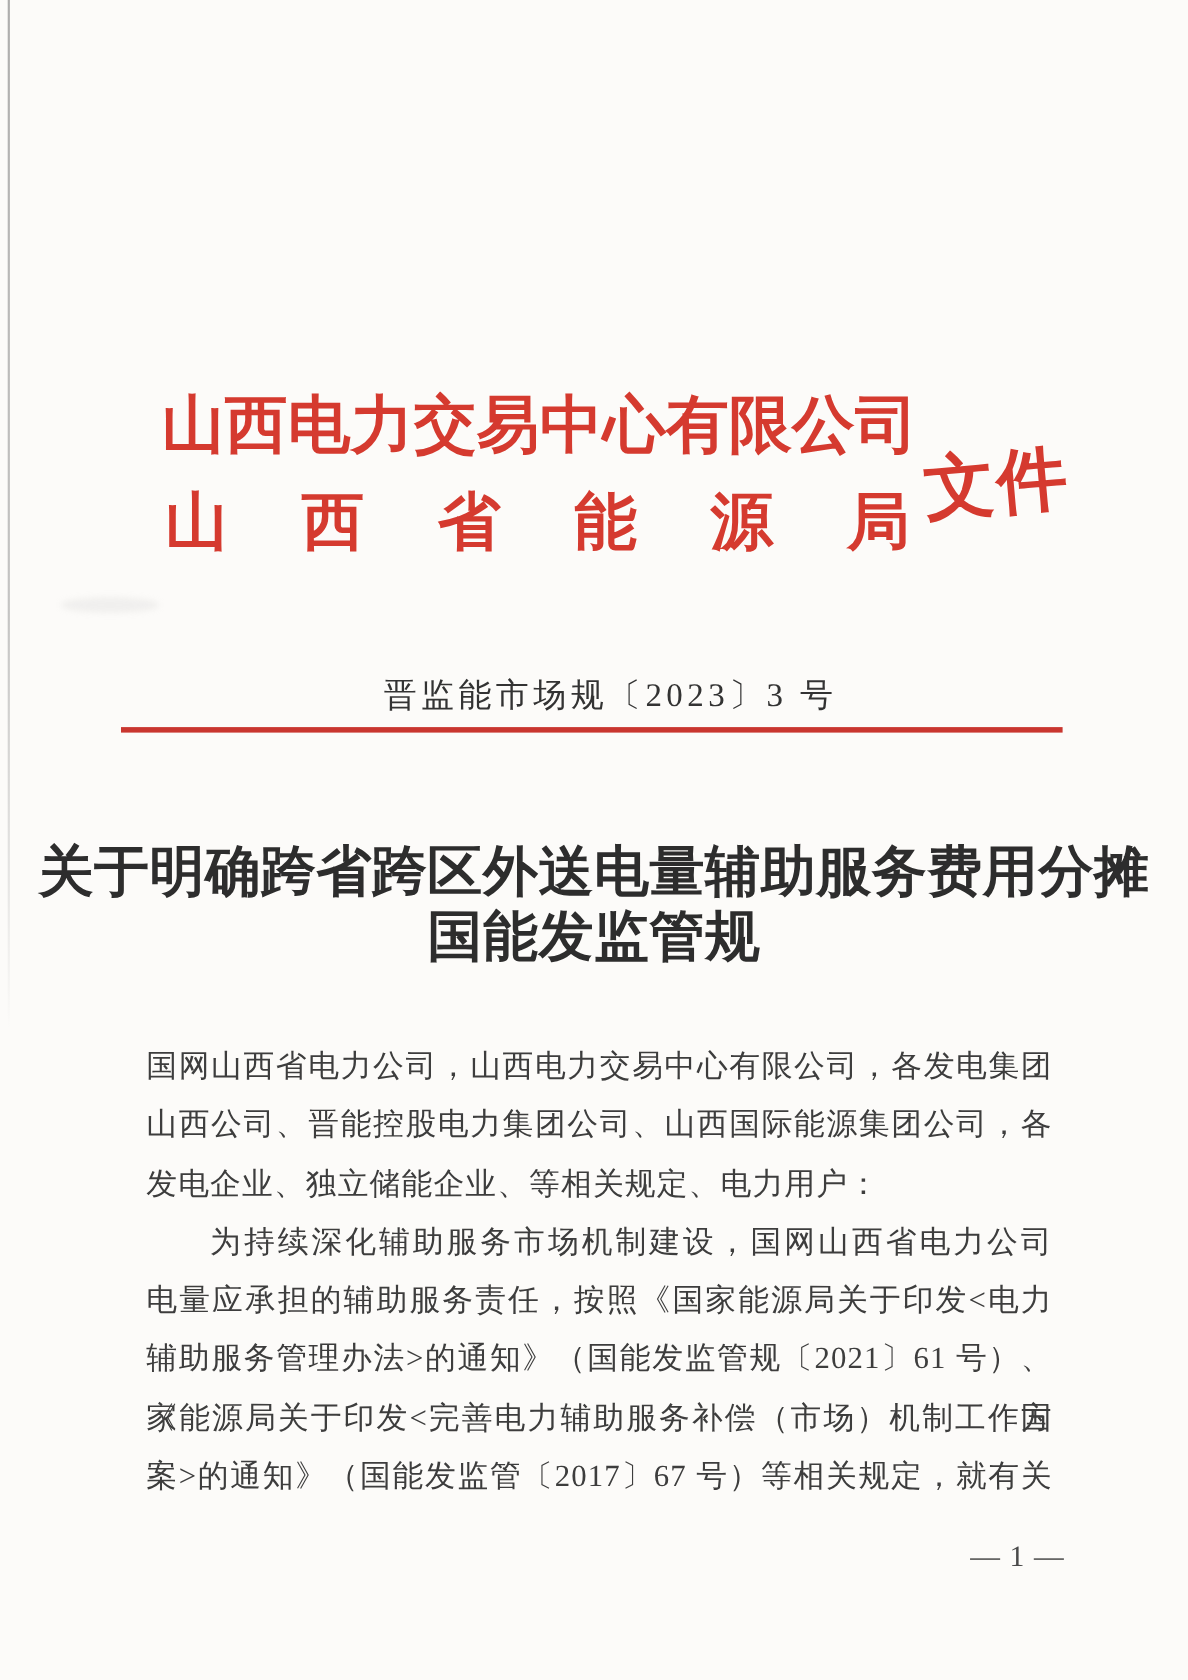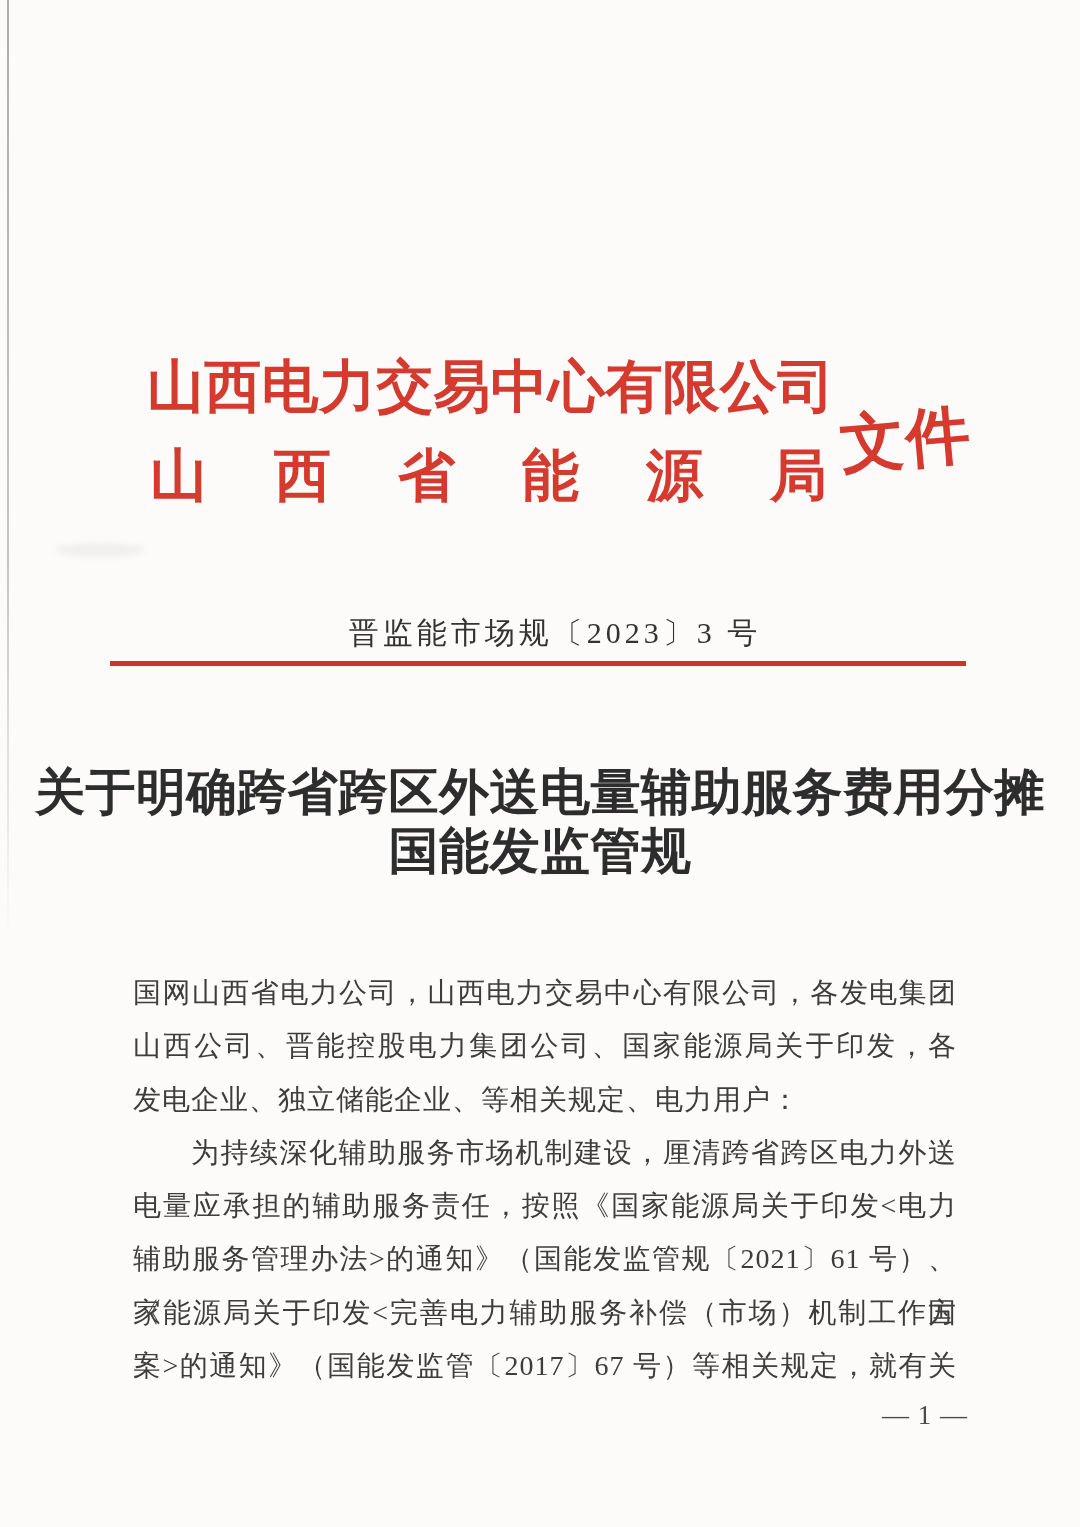--- a/index.html
+++ b/index.html
@@ -96,21 +96,21 @@
     left: 0; right: 0; top: 763px;
     text-align: center;
     font-size: 50px;
     font-weight: 700;
     line-height: 59px;
     color: var(--ink-title);
     letter-spacing: 0.5px;
   }
   .doc-body {
     position: absolute;
-    left: 133px; top: 966px;
+    left: 133px; top: 943px;
     width: 824px;
     color: var(--ink-body);
   }
   .body-line {
     font-size: 28px;
     line-height: 53.3px;
     height: 53.3px;
     white-space: nowrap;
     text-align: justify;
     letter-spacing: 1px;
@@ -152,23 +152,23 @@
 
   <div class="red-rule"></div>
 
   <div class="doc-title">
     <div>关于明确跨省跨区外送电量辅助服务费用分摊</div>
     <div>国能发监管规</div>
   </div>
 
   <div class="doc-body" id="body-lines">
       <div class="body-line justify">国网山西省电力公司，山西电力交易中心有限公司，各发电集团</div>
-      <div class="body-line justify">山西公司、晋能控股电力集团公司、国家能源局关于印发，各</div>
+      <div class="body-line justify">山西公司、晋能控股电力集团公司、山西国际能源集团公司，各</div>
       <div class="body-line">发电企业、独立储能企业、等相关规定、电力用户：</div>
-      <div class="body-line justify indent">为持续深化辅助服务市场机制建设，厘清跨省跨区电力外送</div>
+      <div class="body-line justify indent">为持续深化辅助服务市场机制建设，国网山西省电力公司</div>
       <div class="body-line justify">电量应承担的辅助服务责任，按照《国家能源局关于印发&lt;电力</div>
       <div class="body-line justify">辅助服务管理办法&gt;的通知》（国能发监管规〔2021〕61 号）、《国</div>
       <div class="body-line justify">家能源局关于印发&lt;完善电力辅助服务补偿（市场）机制工作方</div>
       <div class="body-line justify">案&gt;的通知》（国能发监管〔2017〕67 号）等相关规定，就有关</div>
     </div>
 
   <div class="page-number">— 1 —</div>
 
 </div>
 

